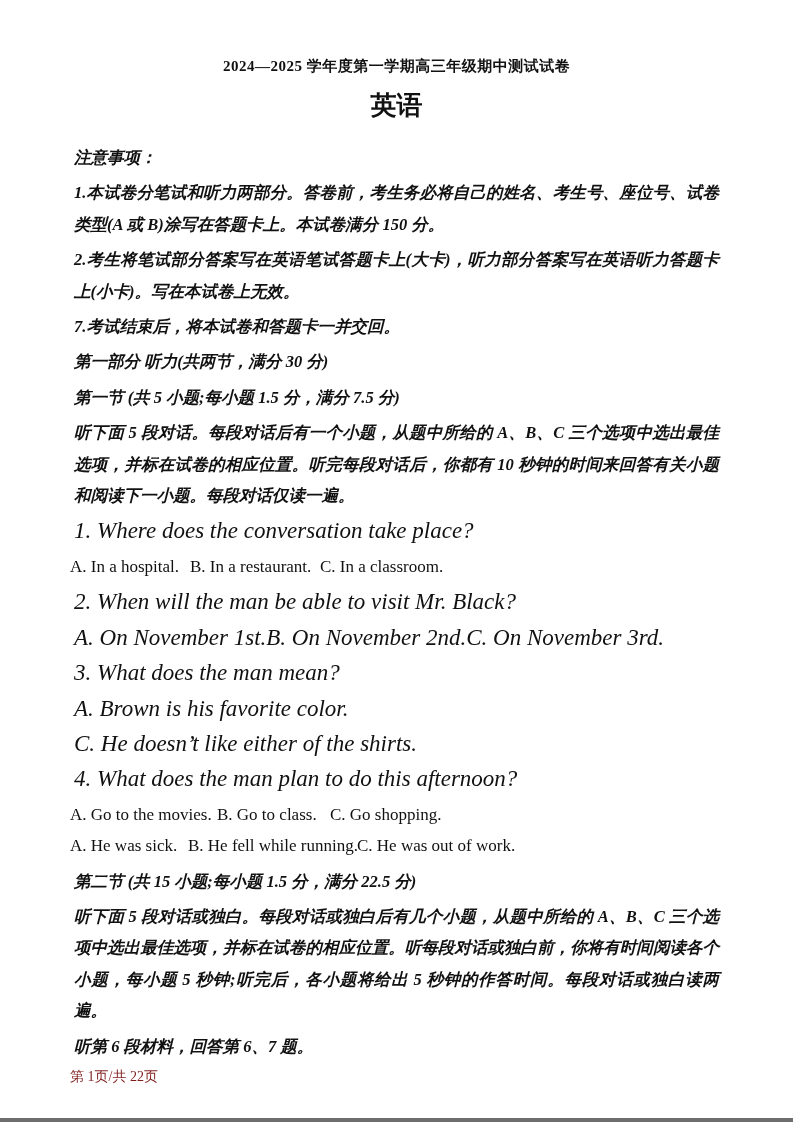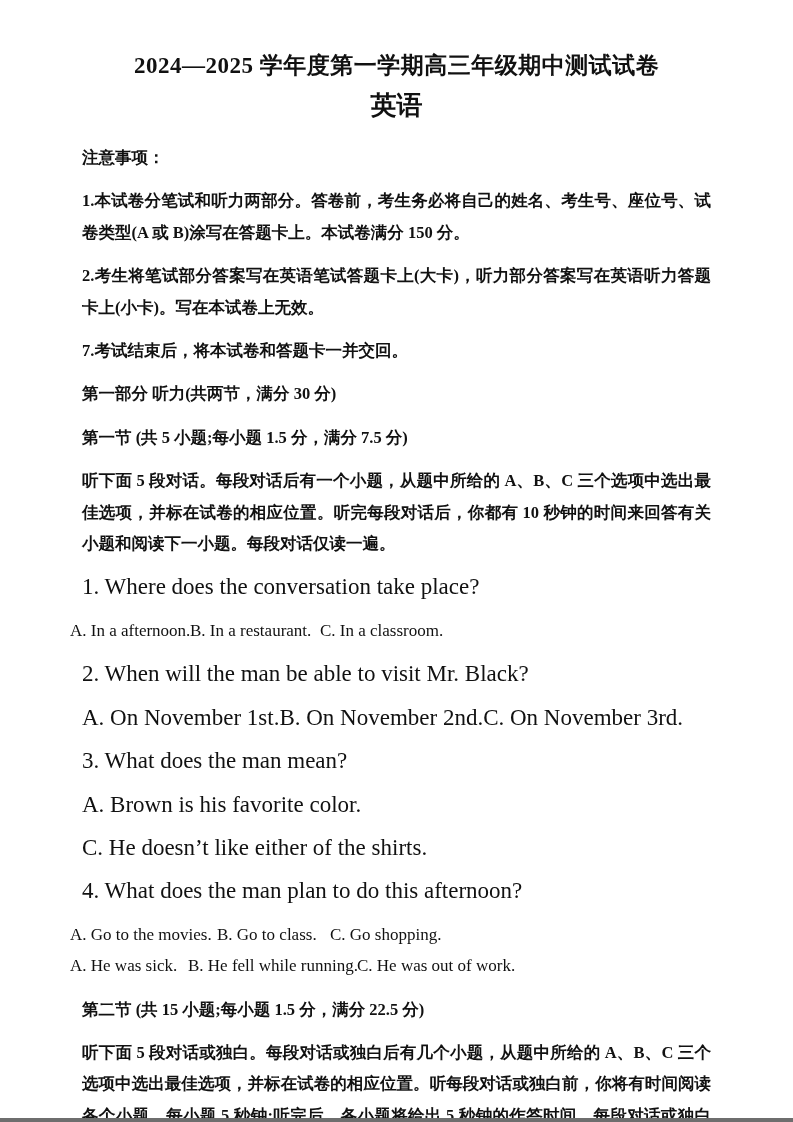--- a/index.html
+++ b/index.html
@@ -15,35 +15,35 @@
     color: #111111;
     overflow: hidden;
     box-sizing: border-box;
   }
   .content {
     box-sizing: border-box;
     padding: 46px 70px 0 70px;
   }
   .title {
     margin: 0;
-    font-size: 23px;
+    font-size: 15px;
     font-weight: bold;
     text-align: center;
     line-height: 40px;
     letter-spacing: 0.5px;
     white-space: nowrap;
   }
   .subject {
     margin: 0;
     font-size: 26px;
     font-weight: bold;
     text-align: center;
     line-height: 40px;
   }
-  p { margin: 12px; }
+  p { margin: 4px; font-style: italic; }
   .cn {
     font-size: 16.5px;
     font-weight: bold;
     line-height: 31.4px;
     text-align: justify;
   }
   .cn-head { text-align: left; white-space: nowrap; }
   .first-body { margin-top: 16px; }
   .en {
     font-size: 23px;
@@ -90,21 +90,21 @@
     <p class="cn">1.本试卷分笔试和听力两部分。答卷前，考生务必将自己的姓名、考生号、座位号、试卷类型(A 或 B)涂写在答题卡上。本试卷满分 150 分。</p>
     <p class="cn">2.考生将笔试部分答案写在英语笔试答题卡上(大卡)，听力部分答案写在英语听力答题卡上(小卡)。写在本试卷上无效。</p>
     <p class="cn cn-head">7.考试结束后，将本试卷和答题卡一并交回。</p>
 
     <p class="cn cn-head">第一部分 听力(共两节，满分 30 分)</p>
     <p class="cn cn-head">第一节 (共 5 小题;每小题 1.5 分，满分 7.5 分)</p>
     <p class="cn">听下面 5 段对话。每段对话后有一个小题，从题中所给的 A、B、C 三个选项中选出最佳选项，并标在试卷的相应位置。听完每段对话后，你都有 10 秒钟的时间来回答有关小题和阅读下一小题。每段对话仅读一遍。</p>
 
     <p class="en">1. Where does the conversation take place?</p>
     <div class="opts opts-q1">
-      <span>A. In a afternoon.</span>
+      <span>A. In a hospital.</span>
       <span>B. In a restaurant.</span>
       <span>C. In a classroom.</span>
     </div>
 
     <p class="en">2. When will the man be able to visit Mr. Black?</p>
     <p class="en">A. On November 1st.B. On November 2nd.C. On November 3rd.</p>
 
     <p class="en">3. What does the man mean?</p>
     <p class="en">A. Brown is his favorite color.</p>
     <p class="en">C. He doesn’t like either of the shirts.</p>

